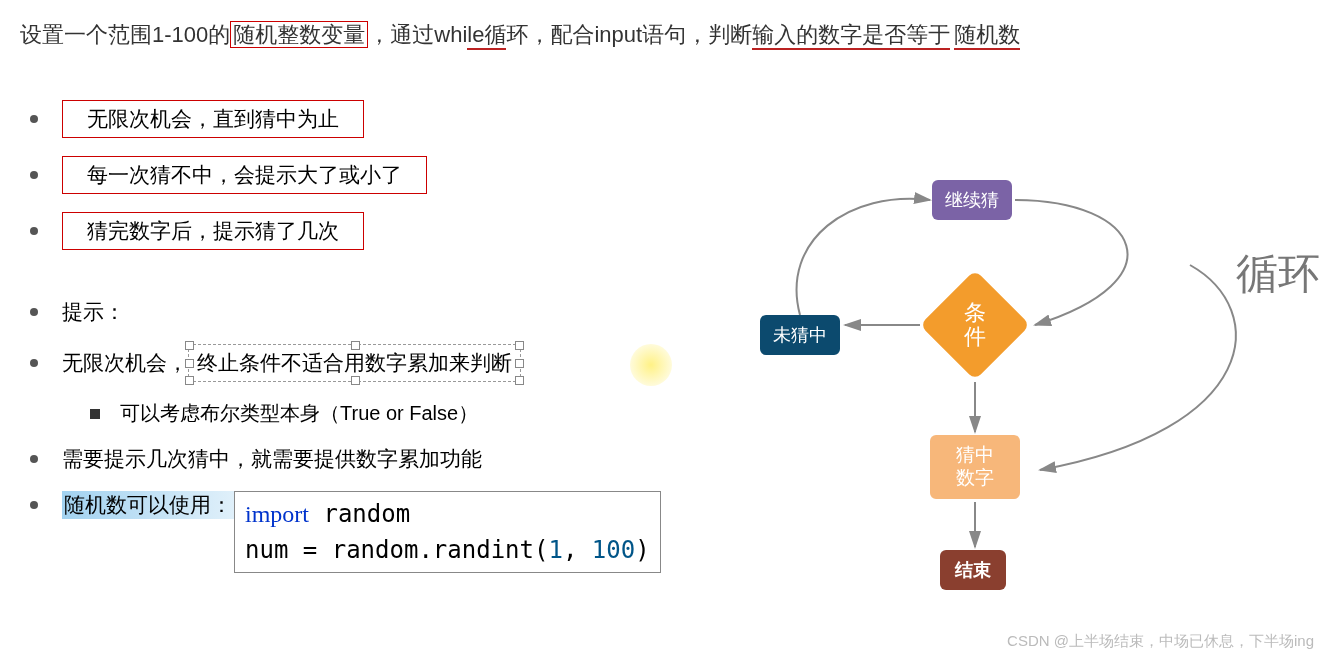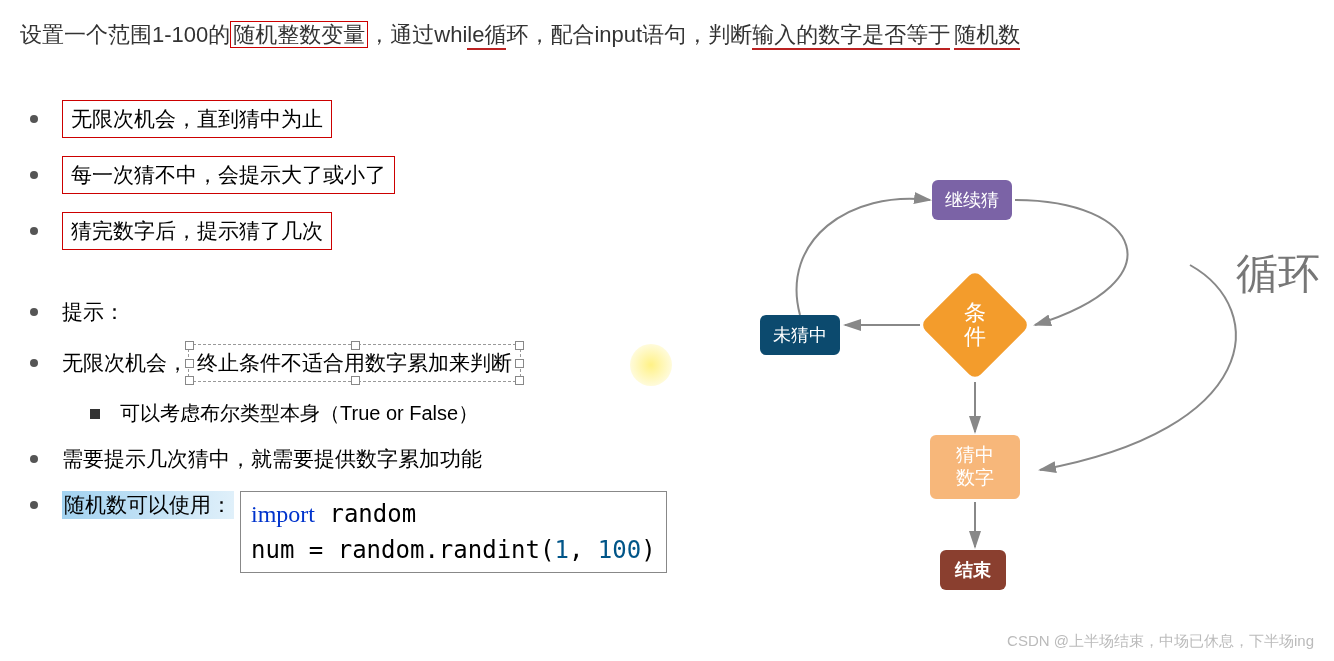--- a/index.html
+++ b/index.html
@@ -35,21 +35,21 @@
     margin-bottom: 18px;
     font-size: 21px;
   }
   .bullet-dot {
     width: 8px; height: 8px; border-radius: 50%; background: #555;
     margin-right: 24px;
     flex-shrink: 0;
   }
   .boxed-text {
     border: 1px solid #c00;
-    padding: 4px 8px;
+    padding: 4px 24px;
     display: inline-block;
   }
   .dashed-box {
     border: 1px dashed #999;
     padding: 4px 8px;
     display: inline-block;
     position: relative;
   }
   .handle {
     position: absolute; width: 7px; height: 7px; background: #fff; border: 1px solid #888;
@@ -187,21 +187,21 @@
     <span>可以考虑布尔类型本身（True or False）</span>
   </div>
 
   <div class="bullet-row">
     <div class="bullet-dot"></div>
     <span>需要提示几次猜中，就需要提供数字累加功能</span>
   </div>
 
   <div class="bullet-row" style="align-items:flex-start;">
     <div class="bullet-dot" style="margin-top:10px;"></div>
-    <span class="highlight-blue" style="margin-right:6px;">随机数可以使用：</span>
+    <span class="highlight-blue" style="margin-right:0;">随机数可以使用：</span>
     <span class="code-box">
       <span class="kw">import</span><span> random</span><br>
       <span>num = random.randint(</span><span class="num">1</span><span>, </span><span class="num">100</span><span>)</span>
     </span>
   </div>
 </div>
 
 <div class="flowchart">
   <svg width="580" height="480">
     <defs>

